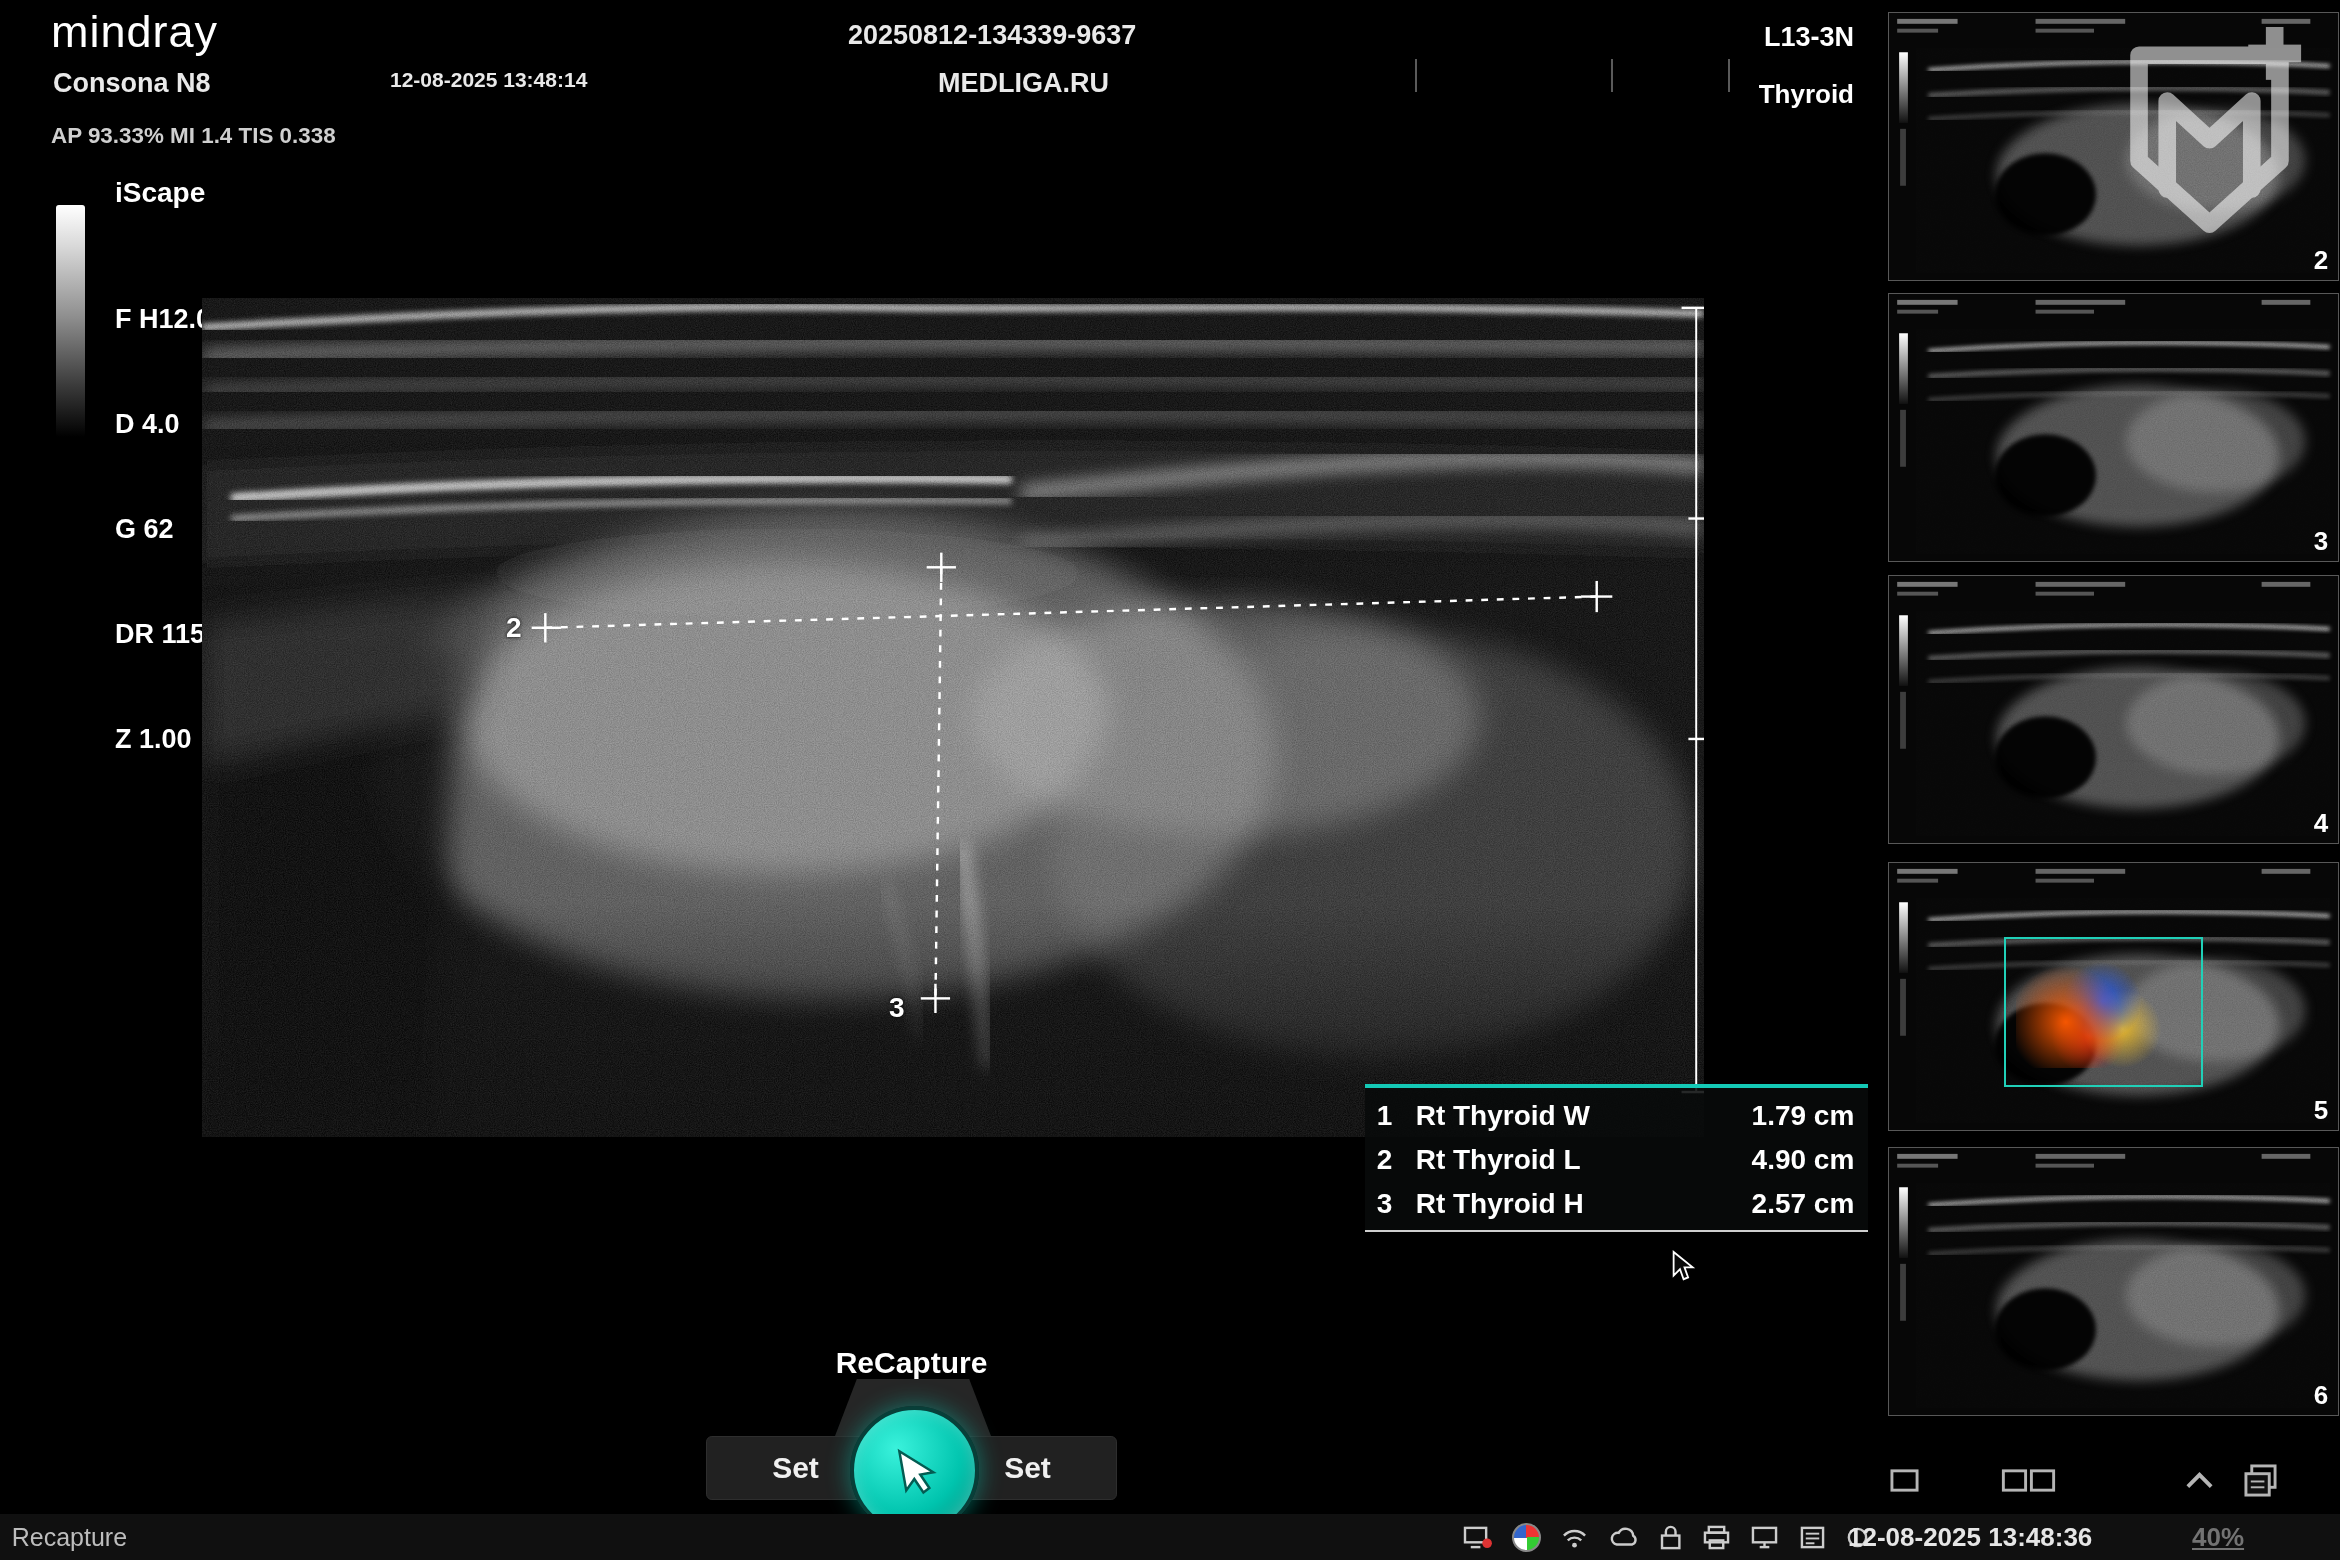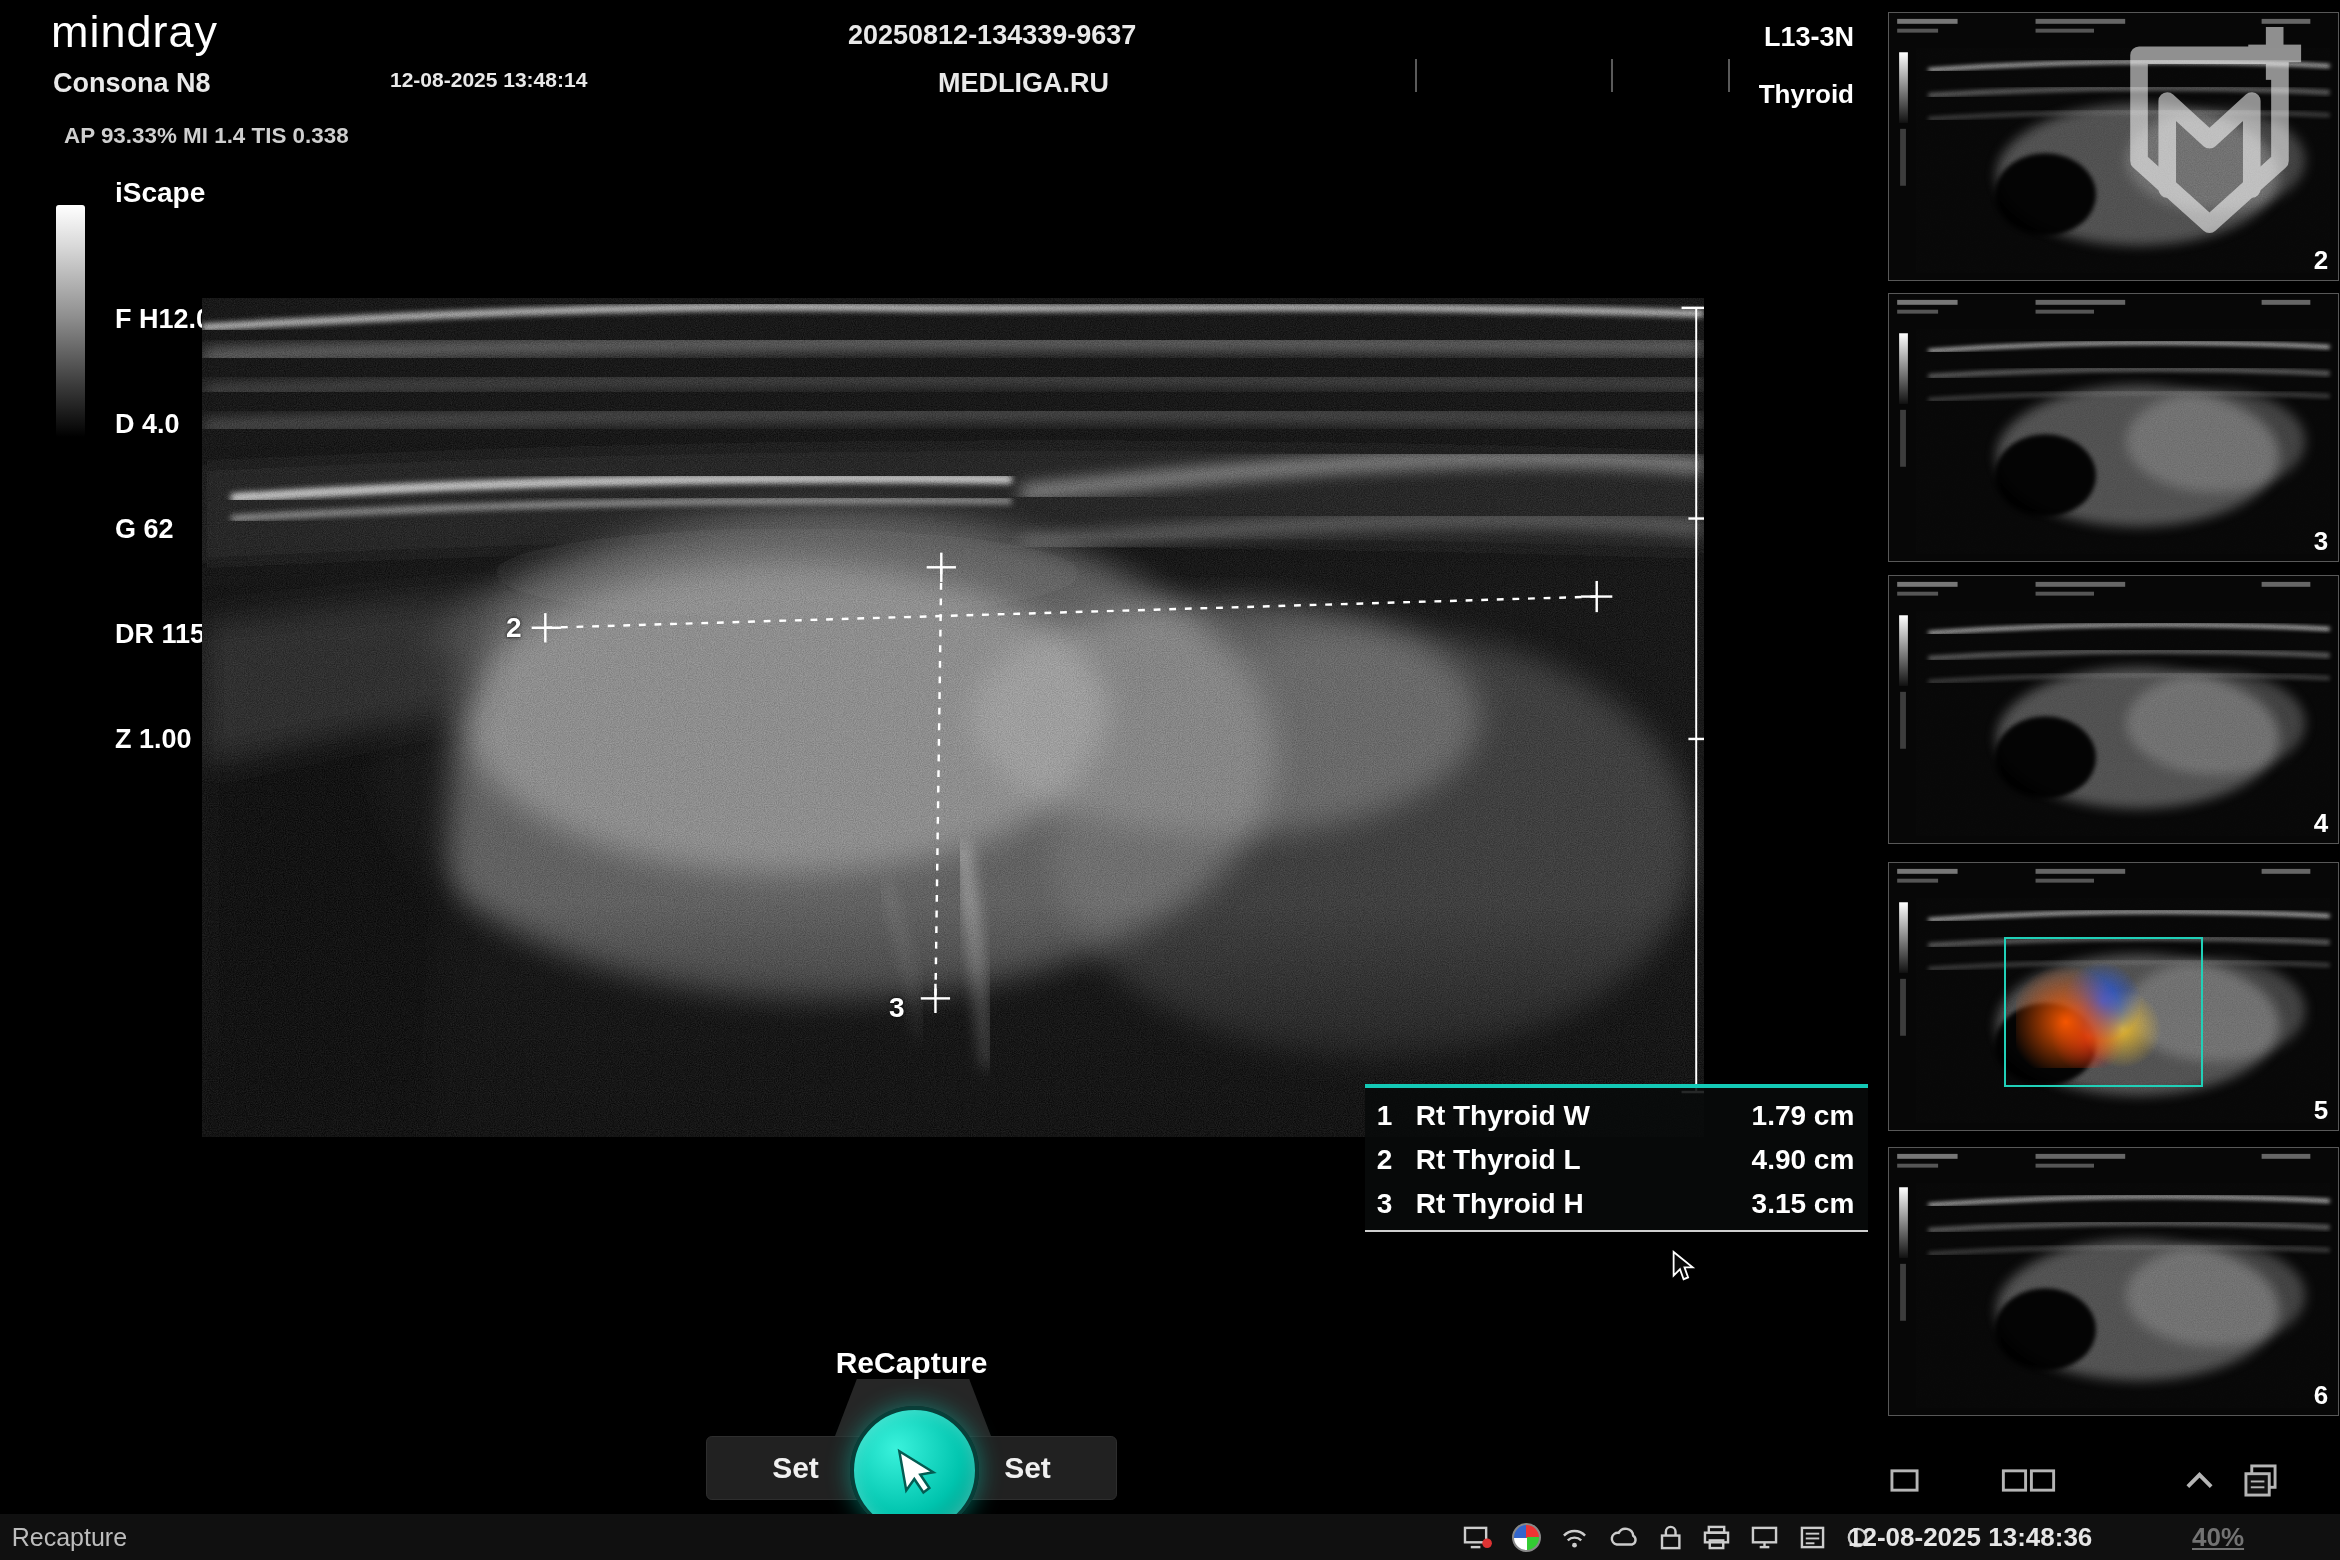--- a/index.html
+++ b/index.html
@@ -6,21 +6,21 @@
     font-family:"Liberation Sans",sans-serif;color:#fff;}
   .abs{position:absolute;}
   
   .brand{left:51px;top:5.9px;font-size:45px;font-weight:400;letter-spacing:1px;}
   .model{left:53px;top:68px;font-size:27px;font-weight:700;color:#e9e9e9;}
   .hdatetime{left:390px;top:68px;font-size:21px;font-weight:700;color:#e9e9e9;}
   .examid{left:848px;top:19.5px;font-size:27px;font-weight:700;color:#e9e9e9;}
   .facility{left:902px;top:68px;font-size:27px;font-weight:700;color:#e9e9e9;margin-left:36px;}
   .transducer{right:486px;top:21.5px;font-size:27px;font-weight:700;text-align:right;}
   .preset{right:486px;top:79px;font-size:26px;font-weight:700;text-align:left;}
-  .acoustic{left:51px;top:123px;font-size:22.4px;font-weight:700;color:#cfcfcf;margin-left:13px;}
+  .acoustic{left:51px;top:123px;font-size:22.4px;font-weight:700;color:#cfcfcf;}
   .hd-tick{width:2px;height:33px;background:#5a5a5a;top:59px;}
   
   .iscape{left:115px;top:177px;font-size:28px;font-weight:700;}
   .gsbar{left:56px;top:205px;width:29px;height:232px;border-radius:2.9px;
     background:linear-gradient(to bottom,#ffffff 0%,#d8d8d8 18%,#8f8f8f 48%,#3a3a3a 78%,#000 100%);}
   .params{left:115px;top:232px;font-size:27px;font-weight:700;line-height:35px;white-space:pre;}
   
   .usbox{left:202px;top:298px;width:1502px;height:839px;background:#040404;}
   .usbox svg.art,.usbox svg.overlay{position:absolute;left:0;top:0;width:100%;height:100%;}
   .cal-label{position:absolute;font-size:28px;font-weight:700;color:#fff;text-shadow:0 0 3.9px #000;}
@@ -200,21 +200,21 @@
     <span class="val">1.79 cm</span>
   </div>
   <div class="res-row">
     <span class="idx">2</span>
     <span class="lbl">Rt Thyroid L</span>
     <span class="val">4.90 cm</span>
   </div>
   <div class="res-row">
     <span class="idx">3</span>
     <span class="lbl">Rt Thyroid H</span>
-    <span class="val">3.15 cm</span>
+    <span class="val">2.57 cm</span>
   </div>
 </div>
 <svg class="abs pointer-small" viewBox="0 0 32 36">
   <path d="M4,2 L4,28 L11,21 L15,32 L20,30 L16,19 L25,19 Z" fill="#0a0a0a" stroke="#fff" stroke-width="2"></path>
 </svg>
 
 <div class="abs tip-shape"></div>
 <div class="abs recapture-label">ReCapture</div>
 <div class="abs set-btn" style="left:706px">Set</div>
 <div class="abs set-btn" style="left:938px">Set</div>

